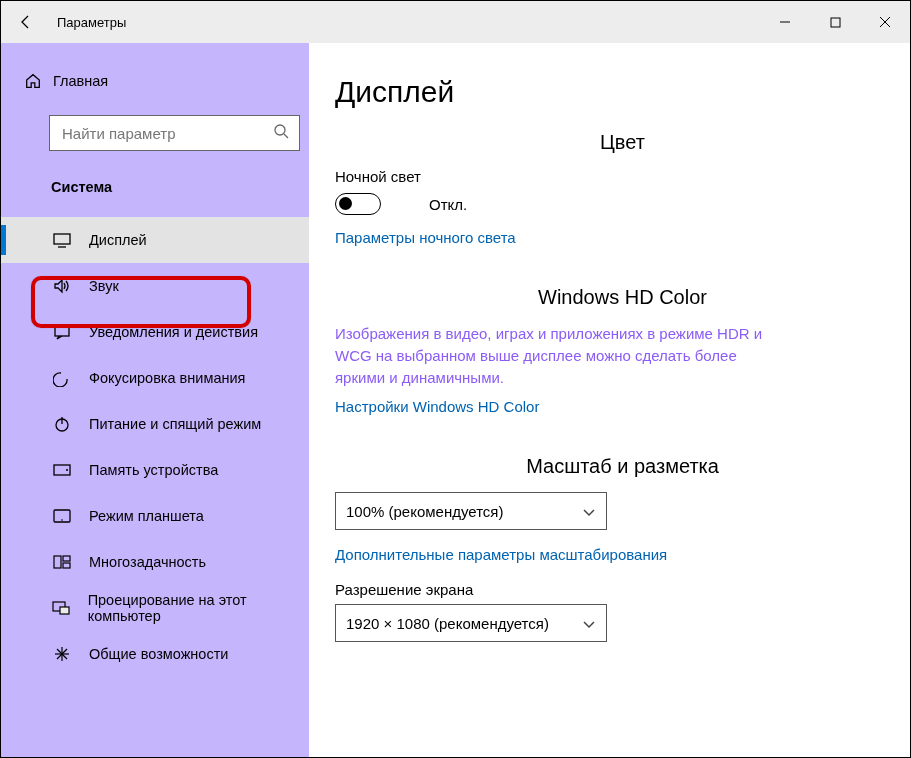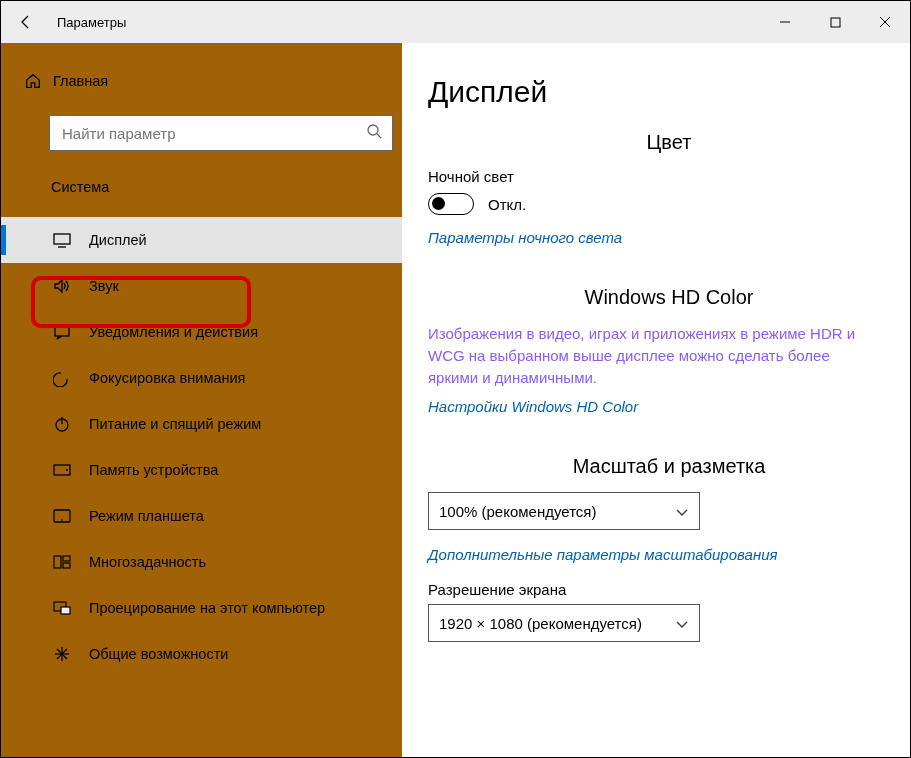--- a/index.html
+++ b/index.html
@@ -38,22 +38,22 @@
   .win-btn {
     width:50px; height:42px;
     display:flex; align-items:center; justify-content:center;
     cursor:pointer;
   }
   .win-btn svg { stroke:#000; stroke-width:1; fill:none; }
 
   
   .body { flex:1; display:flex; min-height:0; }
   .sidebar {
-    width: 401px;
-    background: #a16207;
+    width: 308px;
+    background: #c4b5fd;
     padding-top: 18px;
     display:flex; flex-direction:column;
   }
   .content {
     flex:1;
     background:#fff;
     padding: 24px 0 0 26px;
     overflow:hidden;
   }
 
@@ -77,21 +77,21 @@
   }
   .search-box input {
     flex:1; border:none; outline:none;
     font-size:15px; color:#555; background:transparent;
     font-family: inherit;
   }
   .search-box input::placeholder { color:#777; }
   .search-box .search-icon { color:#555; }
 
   .cat-title {
-    font-weight:400;
+    font-weight:700;
     font-size:14.5px;
     padding: 28px 0 18px 50px;
   }
 
   .nav-list { display:flex; flex-direction:column; padding-top:4px; }
   .nav-item {
     display:flex; align-items:center;
     height:46px;
     padding-left: 50px;
     font-size:14.5px;
@@ -123,23 +123,23 @@
   h1 {
     font-size:30px; font-weight:400; margin:8px 0 20px 0; color:#000;
   }
   h2 {
     font-size:20px; font-weight:400; margin:22px 0 14px 0; color:#000;text-align:center;
   }
   .label, .plain {
     font-size:15px; color:#000; margin:4px 0;
   }
   .desc { font-size:15px; color:#8b5cf6; line-height:1.45; margin:6px 0; max-width:440px; }
-  .link { font-size:15px; color:#0063b1; margin:10px 0 6px 0; cursor:pointer;font-style:italic; }
-
-  .toggle-row { display:flex; align-items:center; margin:8px 0 14px 0; }
+  .link { font-size:15px; color:#0063b1; margin:10px 0 6px 0; cursor:pointer; }
+
+  .toggle-row { display:flex; align-items:center; margin:8px 0 14px 0;gap:34px; }
   .toggle {
     width:46px; height:22px; border:1.5px solid #000; border-radius:11px;
     position:relative; cursor:pointer; background:#fff;
   }
   .toggle .knob {
     position:absolute; left:3px; top:3px;
     width:13px; height:13px; border-radius:50%;
     background:#000;
   }
   .toggle-label { margin-left:14px; font-size:15px; }

